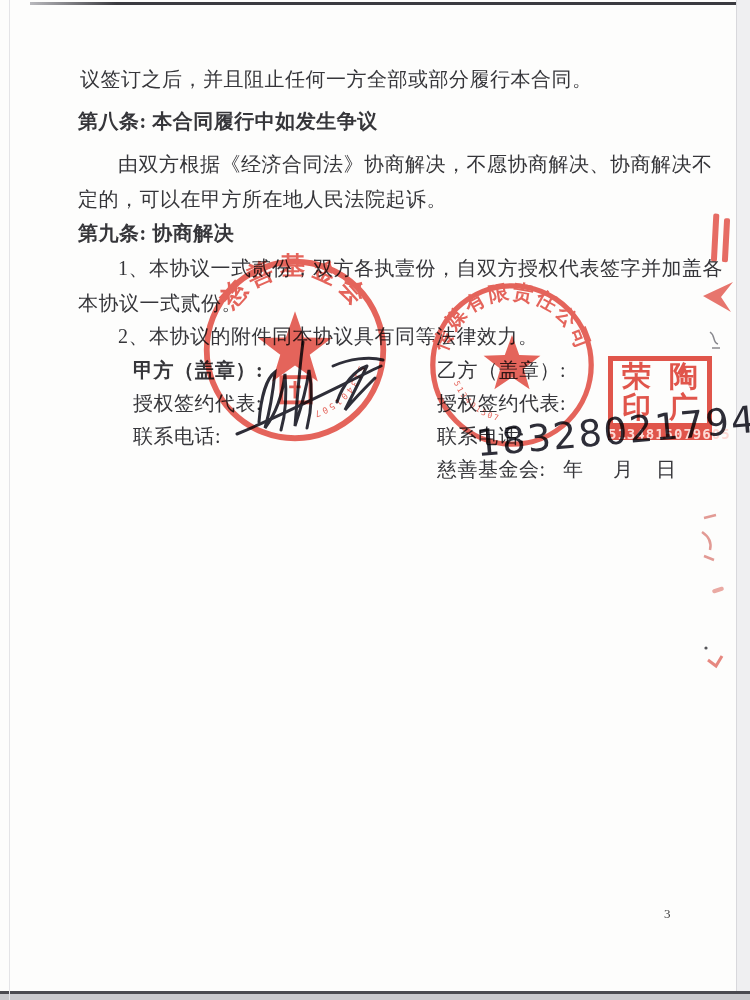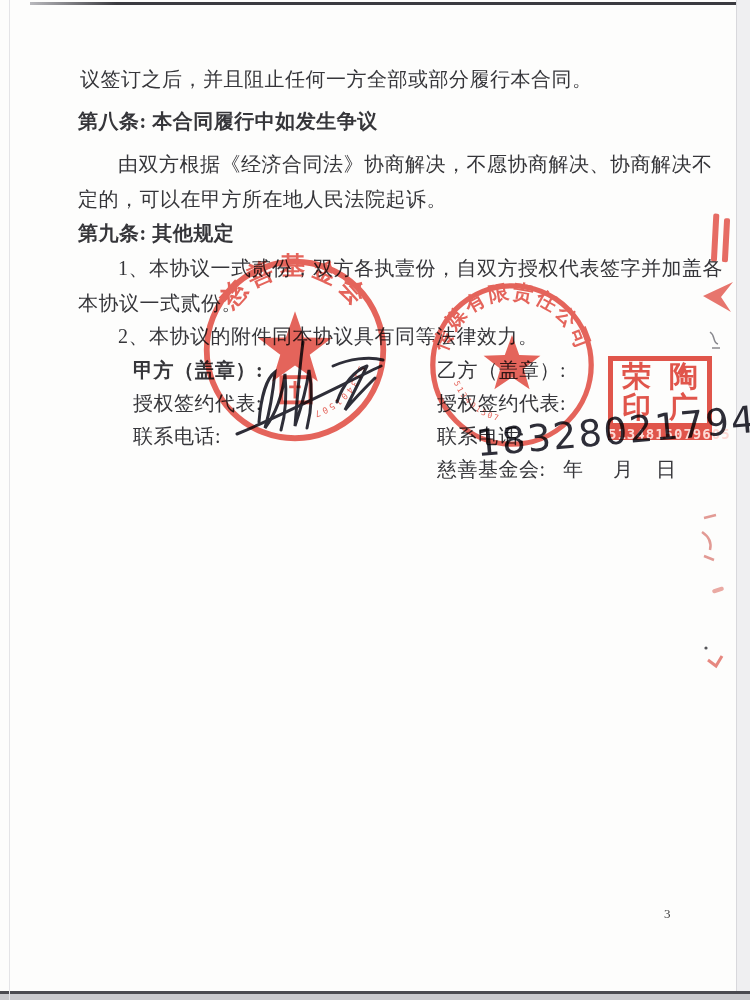--- a/index.html
+++ b/index.html
@@ -55,21 +55,21 @@
   <div class="edge-top"></div>
   <div class="edge-bottom"></div>
   <div class="edge-bottom-shadow"></div>
   <div class="edge-left"></div>
   <div class="edge-right"></div>
 
   <div class="tline bold" style="left:78px;top:108px;">第八条: 本合同履行中如发生争议</div>
   <div class="tline" style="left:80px;top:66px;">议签订之后，并且阻止任何一方全部或部分履行本合同。</div>
   <div class="tline" style="left:118px;top:151px;">由双方根据《经济合同法》协商解决，不愿协商解决、协商解决不</div>
   <div class="tline" style="left:78px;top:186px;">定的，可以在甲方所在地人民法院起诉。</div>
-  <div class="tline bold" style="left:78px;top:220px;">第九条: 其他规定</div>
+  <div class="tline bold" style="left:78px;top:220px;">第九条: 协商解决</div>
   <div class="tline" style="left:118px;top:255px;">1、本协议一式贰份，双方各执壹份，自双方授权代表签字并加盖各</div>
   <div class="tline" style="left:78px;top:290px;">本协议一式贰份。</div>
   <div class="tline" style="left:118px;top:323px;">2、本协议的附件同本协议具有同等法律效力。</div>
 
   <div class="tline" style="left:133px;top:357px;font-weight:bold;">甲方（盖章）:</div>
   <div class="tline" style="left:133px;top:390px;">授权签约代表:</div>
   <div class="tline" style="left:133px;top:423px;">联系电话:</div>
 
   <div class="tline" style="left:437px;top:357px;">乙方（盖章）:</div>
   <div class="tline" style="left:437px;top:390px;">授权签约代表:</div>

